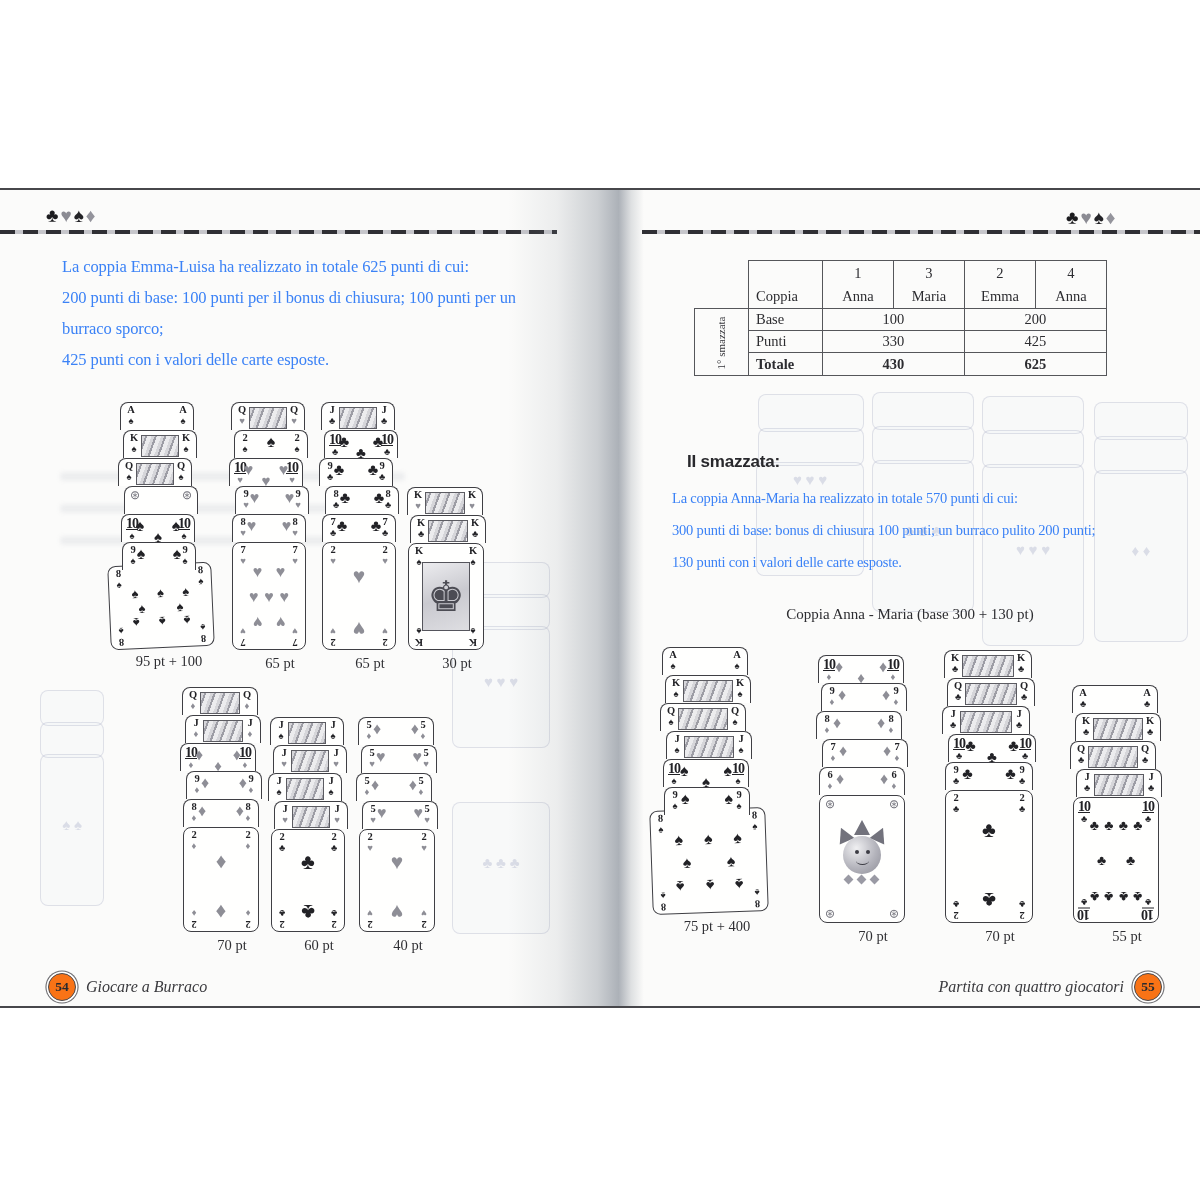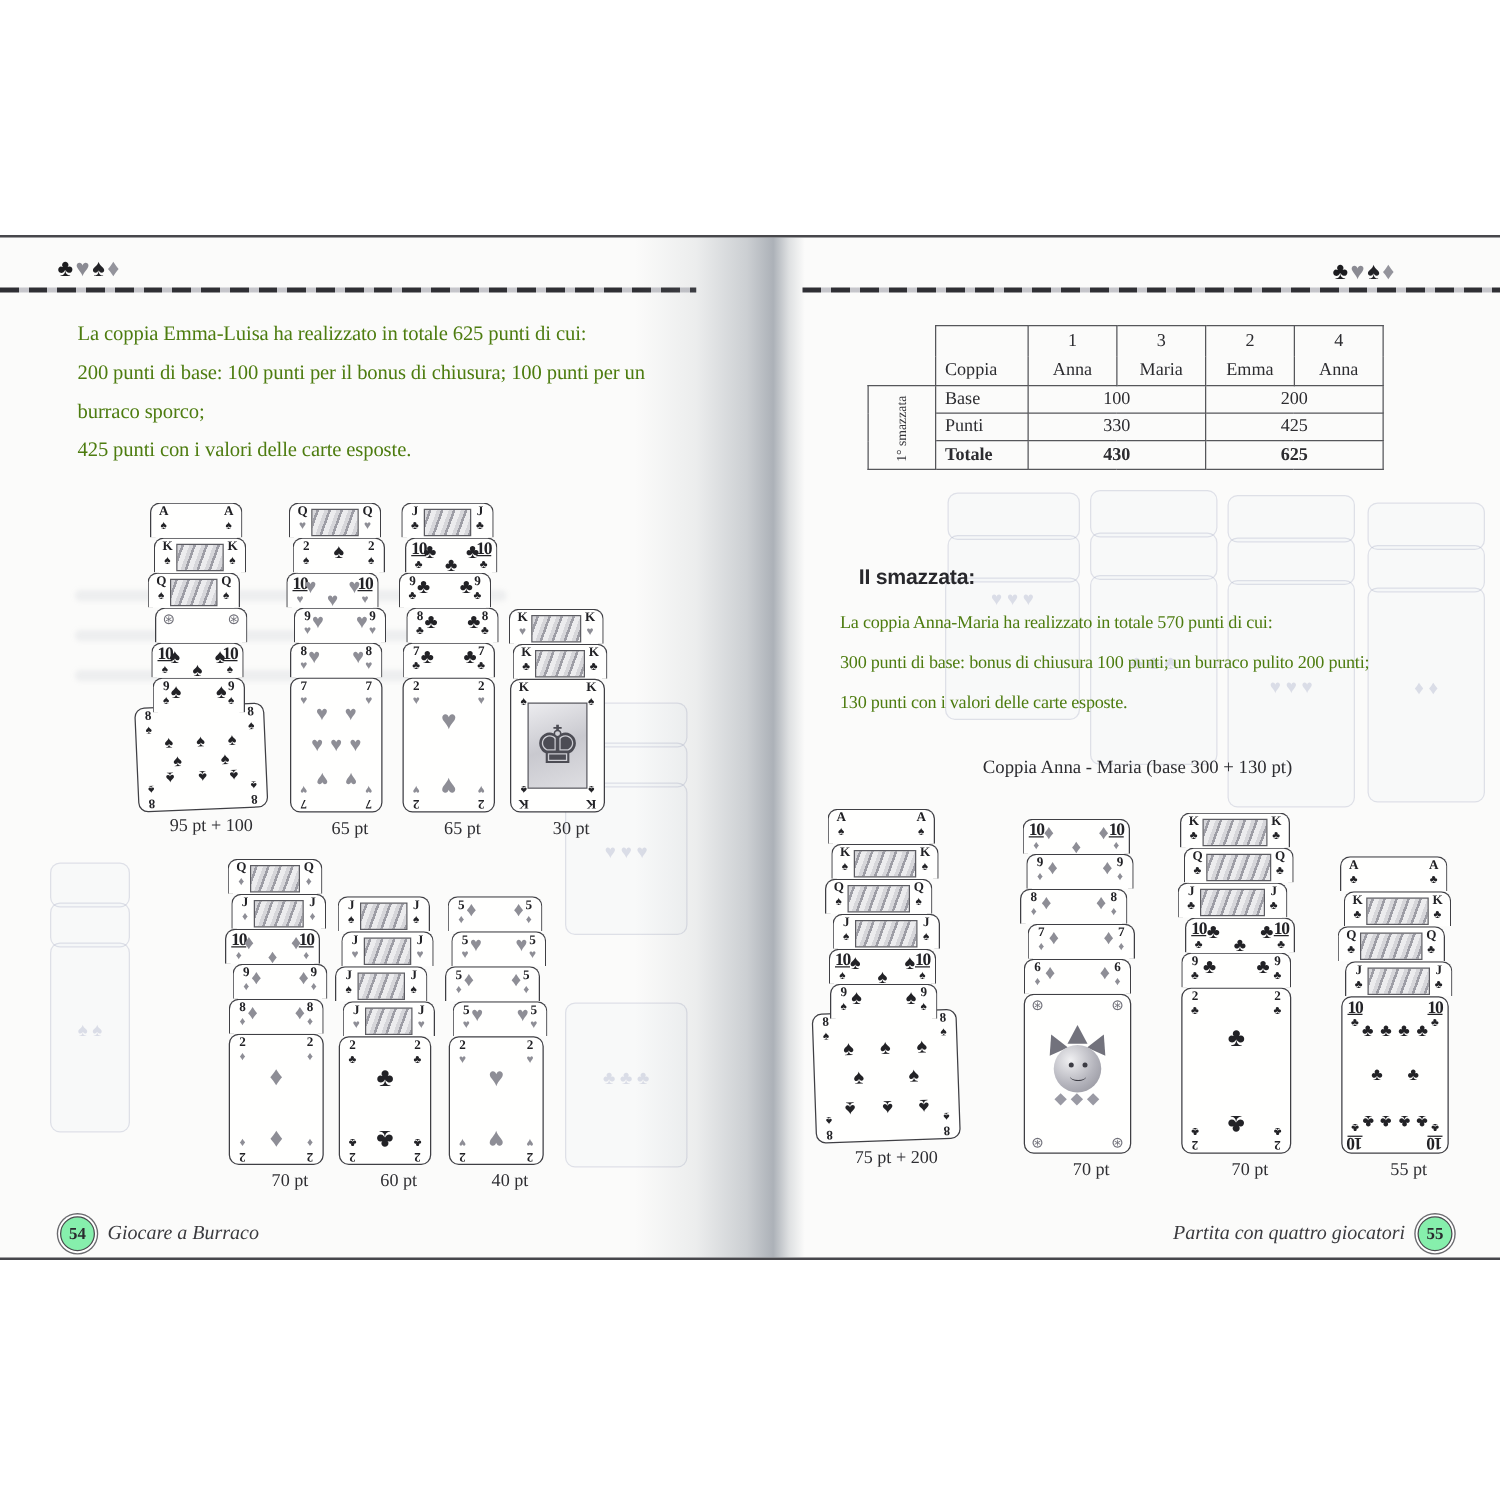--- a/index.html
+++ b/index.html
@@ -12,21 +12,21 @@
         background:linear-gradient(90deg,rgba(150,157,165,0) 0%,rgba(142,150,158,.14) 35%,
         rgba(120,129,140,.36) 64%,rgba(94,104,118,.50) 79%,rgba(140,148,156,.26) 88%,rgba(255,255,255,0) 97%);}
   
   .suits{position:absolute;z-index:2;font-size:19px;letter-spacing:2px;line-height:1;}
   .suits span{display:inline-block;}
   .su-c{color:#1c1c1f}.su-h{color:#8b8b93}.su-s{color:#232327}.su-d{color:#94949c}
   .rule{position:absolute;top:40px;height:4px;z-index:2;
         background:repeating-linear-gradient(90deg,#2f2f34 0 15px,#c6c6cb 15px 23px);}
   .rule.l{left:0;width:557px}.rule.r{left:642px;width:558px}
   
-  .para{position:absolute;z-index:2;color:#4d7c0f;white-space:nowrap;}
+  .para{position:absolute;z-index:2;color:#3b82f6;white-space:nowrap;}
   .lpara{left:62px;width:505px;font-size:16.5px;letter-spacing:-.1px;}
   .rpara{left:672px;width:515px;font-size:14.5px;letter-spacing:-.2px;}
   .caption{position:absolute;z-index:2;text-align:center;font-size:15px;color:#2d2d31;white-space:nowrap;}
   .heading{position:absolute;left:655px;top:262px;z-index:2;color:#28282c;
         font:bold 17px "Liberation Sans",sans-serif;letter-spacing:-.2px;margin-left:32px;}
   
   .score{position:absolute;left:694px;top:70px;border-collapse:collapse;z-index:2;
         font:14.5px "Liberation Serif",serif;color:#2c2c30;}
   .score td{border:1px solid #55565a;text-align:center;padding:0;height:21px;}
   .score td.nb{border:none;}
@@ -79,21 +79,21 @@
   .je1{left:20px}.je2{left:31px}
   .jmouth{position:absolute;left:21px;top:33px;width:13px;height:7px;
         border-bottom:1.6px solid #3c3c44;border-radius:50%;}
   .jcol{position:absolute;bottom:-1px;width:7px;height:7px;background:#9a9aa4;transform:rotate(45deg);}
   .jc1{left:10px}.jc2{left:23px}.jc3{left:36px}
   .mlabel{position:absolute;text-align:center;font-size:14.5px;color:#2f2f33;white-space:nowrap;}
   
   .foot{position:absolute;top:783px;z-index:2;display:flex;align-items:center;gap:10px;}
   .pgnum{width:26px;height:26px;border:1.3px solid #4a4a4e;border-radius:50%;
         box-shadow:0 0 0 1.5px #ffffff,0 0 0 2.6px #6a6a6e;display:flex;align-items:center;
-        justify-content:center;font:bold 13.5px "Liberation Serif",serif;color:#2a2a2e;background:#86efac;}
+        justify-content:center;font:bold 13.5px "Liberation Serif",serif;color:#2a2a2e;background:#f97316;}
   .foottext{font-style:italic;font-size:16px;color:#3a3a3e;white-space:nowrap;}
   
   .gc{position:absolute;z-index:0;border:1.2px solid rgba(145,150,180,.26);border-radius:8px;
       background:rgba(205,210,230,.05);color:rgba(150,155,190,.30);font-size:15px;
       text-align:center;overflow:hidden;line-height:34px;}
   .gh::after{content:"♥ ♥ ♥";}
   .gclub::after{content:"♣ ♣ ♣";}
   .gdia::after{content:"♦ ♦";}
   .gspa::after{content:"♠ ♠";}
   .gl{position:absolute;z-index:0;height:9px;background:rgba(120,125,150,.10);
@@ -828,21 +828,21 @@
               <span class="blk">♠</span>
               <span class="blk">♠</span>
             </div>
             <div class="prow rot">
               <span class="blk">♠</span>
               <span class="blk">♠</span>
               <span class="blk">♠</span>
             </div>
           </div>
         </div>
-        <div class="mlabel" style="top: 271px; left: -23px; width: 156px;">75 pt + 200</div>
+        <div class="mlabel" style="top: 271px; left: -23px; width: 156px;">75 pt + 400</div>
       </div>
       <div class="meld" style="left: 818px; top: 465px; width: 116px;">
         <div class="card strip" style="top: 0px; left: 0px; width: 86px; z-index: 1;">
           <span class="ix l">
             <b class="ten">10</b>
             <i class="red">♦</i>
           </span>
           <span class="ix r">
             <b class="ten">10</b>
             <i class="red">♦</i>

